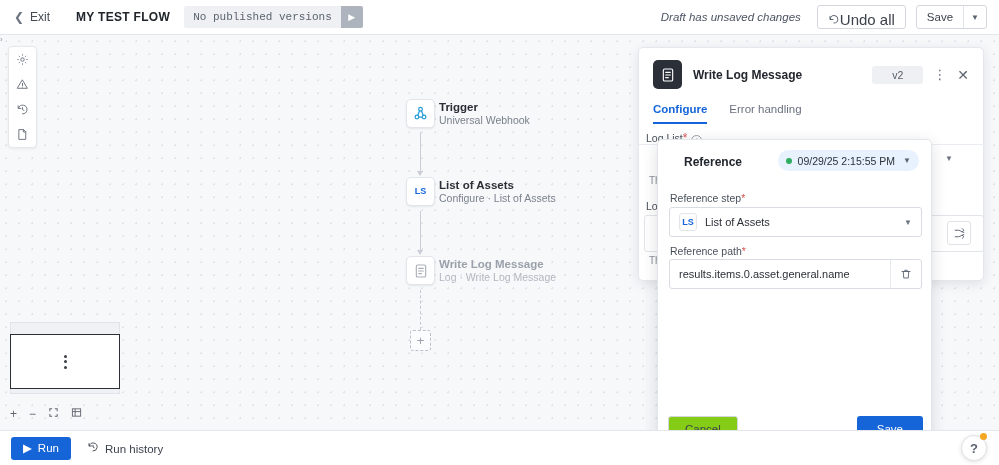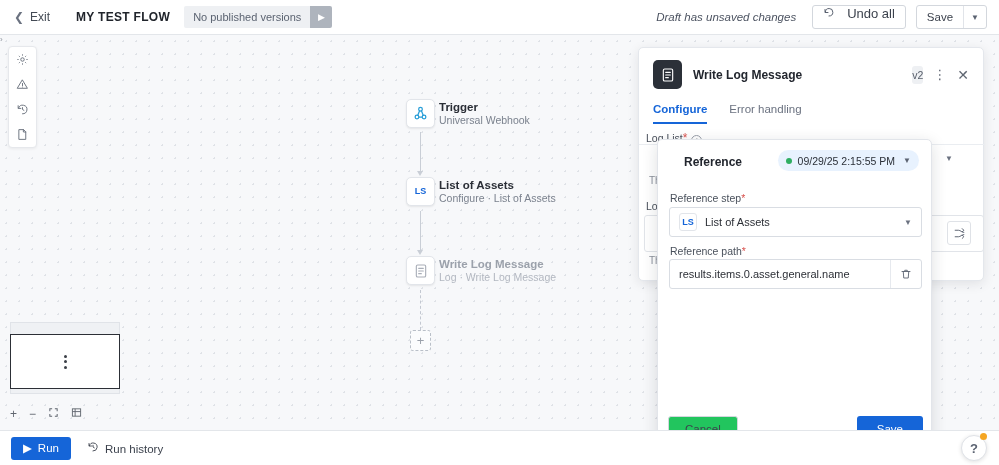--- a/index.html
+++ b/index.html
@@ -24,34 +24,34 @@
     display:flex; align-items:center; gap:6px;
     margin-left:14px; color:#434a54; font-size:12px; cursor:pointer;
   }
   .exit .chev { font-size:12px; color:#6b7280; }
   .flowtitle {
     margin-left:26px; font-size:12px; font-weight:bold; letter-spacing:.3px; color:#20242b;
   }
   .pubver {
     margin-left:14px; height:22px; display:flex; align-items:center;
     background:#eef0f3; border-radius:2px 0 0 2px; padding:11px 9px;
-    color:#5b6371; font-size:11px;
+    color:#5b6371; font-size:11px;font-family:Liberation Mono, monospace;
   }
   .playbtn {
     height:22px; width:22px; background:#aeb4bd; color:#fff;
     display:flex; align-items:center; justify-content:center;
     border-radius:0 2px 2px 0; font-size:9px;
   }
   .draftmsg {
     margin-left:auto; font-style:italic; color:#4c5361; font-size:11.5px;
   }
   .undo {
-    margin-left:16px; height:24px; display:flex; align-items:flex-start; gap:12px;
+    margin-left:16px; height:24px; display:flex; align-items:flex-end; gap:0;
     border:1px solid #d3d7dd; border-radius:3px; padding:0 10px;
-    background:#fff; color:#3c424d; font-size:13px; cursor:pointer;
+    background:#fff; color:#3c424d; font-size:15px; cursor:pointer;
   }
   .savebtn {
     margin-left:10px; margin-right:12px; height:24px; display:flex; align-items:center;
     border:1px solid #d3d7dd; border-radius:3px; background:#fff; cursor:pointer;
   }
   .savebtn .lbl { padding:0 10px; font-size:11.5px; color:#3c424d; }
   .savebtn .sep { width:1px; height:100%; background:#e1e4e9; }
   .savebtn .car { padding:0 7px; color:#5b6371; font-size:8px; }
 
   
@@ -155,21 +155,21 @@
     box-shadow:0 3px 12px rgba(25,30,40,.10);
   }
   .panel-head { display:flex; align-items:center; padding:12px 12px 0 14px; }
   .panel-icon {
     width:29px;height:29px;border-radius:5px;background:#2b3038;
     display:flex;align-items:center;justify-content:center;
   }
   .panel-title { margin-left:11px; font-size:12px; font-weight:bold; color:#22262e; }
   .verbadge {
     margin-left:auto; background:#eef0f3; border-radius:3px;
-    padding:3px 0; font-size:10.5px; color:#565d69;
+    padding:3px 20px; font-size:10.5px; color:#565d69;
   }
   .kebab { margin-left:10px; color:#5e6571; font-size:13px; letter-spacing:1px; }
   .panel-close { margin-left:10px; margin-right:2px; color:#5e6571; font-size:14px; }
   .tabs { display:flex; gap:22px; margin:14px 0 0 14px; }
   .tab { font-size:11.5px; color:#6b7280; padding-bottom:7px; }
   .tab.active { color:#1565d8; font-weight:bold; border-bottom:2px solid #1565d8; }
   .tabs-rule { position:absolute; left:0; top:96px; width:346px; height:1px; background:#eaedf1; }
   .field-label { font-size:10.5px; color:#4a515c; }
   .req { color:#d9534f; }
   .infoicon {
@@ -238,21 +238,21 @@
   }
 
   
   .tree { position:absolute; left:14px; top:320px; width:248px; }
   .trow { display:flex; align-items:center; height:21px; font-size:10.5px; color:#2c2f36; }
   .tname { font-weight:bold; color:#2a2e36; }
 
   .dlg-footer { position:absolute; left:0; bottom:0; width:275px; height:52px; }
   .cancelbtn {
     position:absolute; left:10px; top:12px; height:26px; padding:0 16px;
-    border:1px solid #d3d7dd; border-radius:3px; background:#22c55e;
+    border:1px solid #d3d7dd; border-radius:3px; background:#84cc16;
     display:flex; align-items:center; font-size:11.5px; color:#3c424d; cursor:pointer;
   }
   .dlgsave {
     position:absolute; right:10px; top:12px; height:26px; padding:0 20px;
     background:#1565d8; border-radius:3px; color:#fff; font-size:11.5px;
     display:flex; align-items:center; cursor:pointer;
   }
   .lsmark {
     font-family:"Liberation Sans", sans-serif; font-weight:bold; color:#1565d8;
     font-size:9px; line-height:9px;

